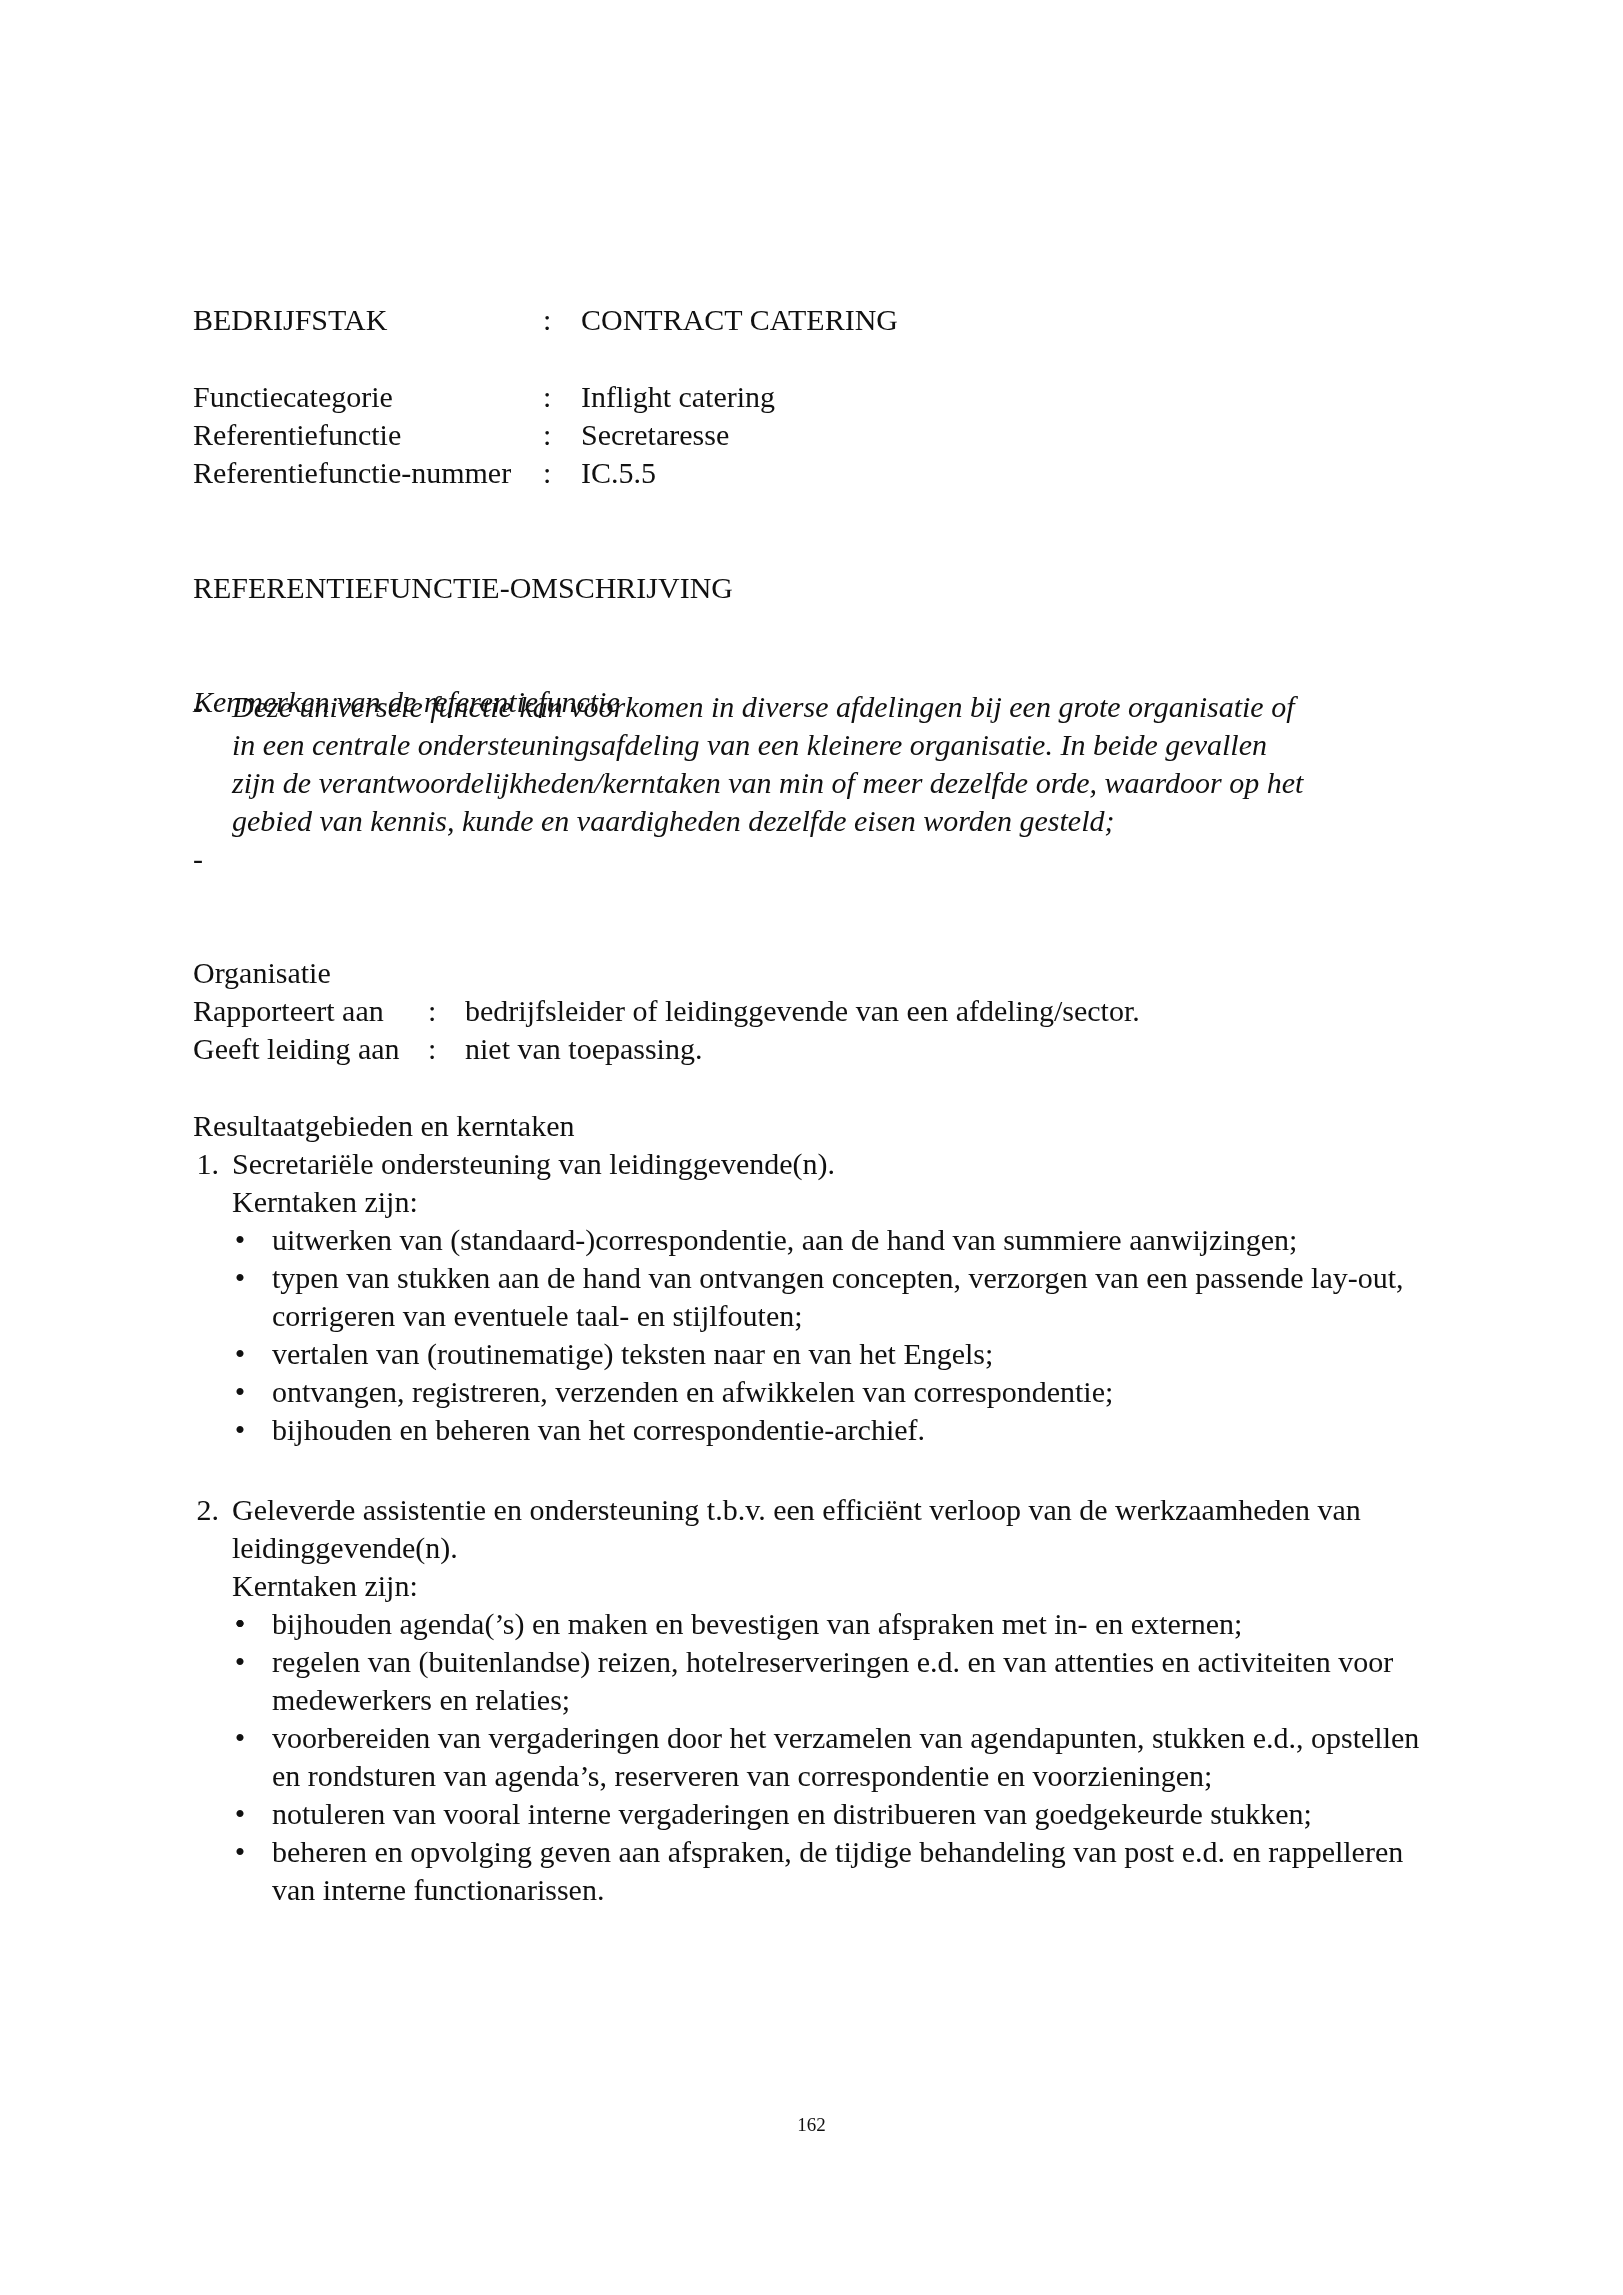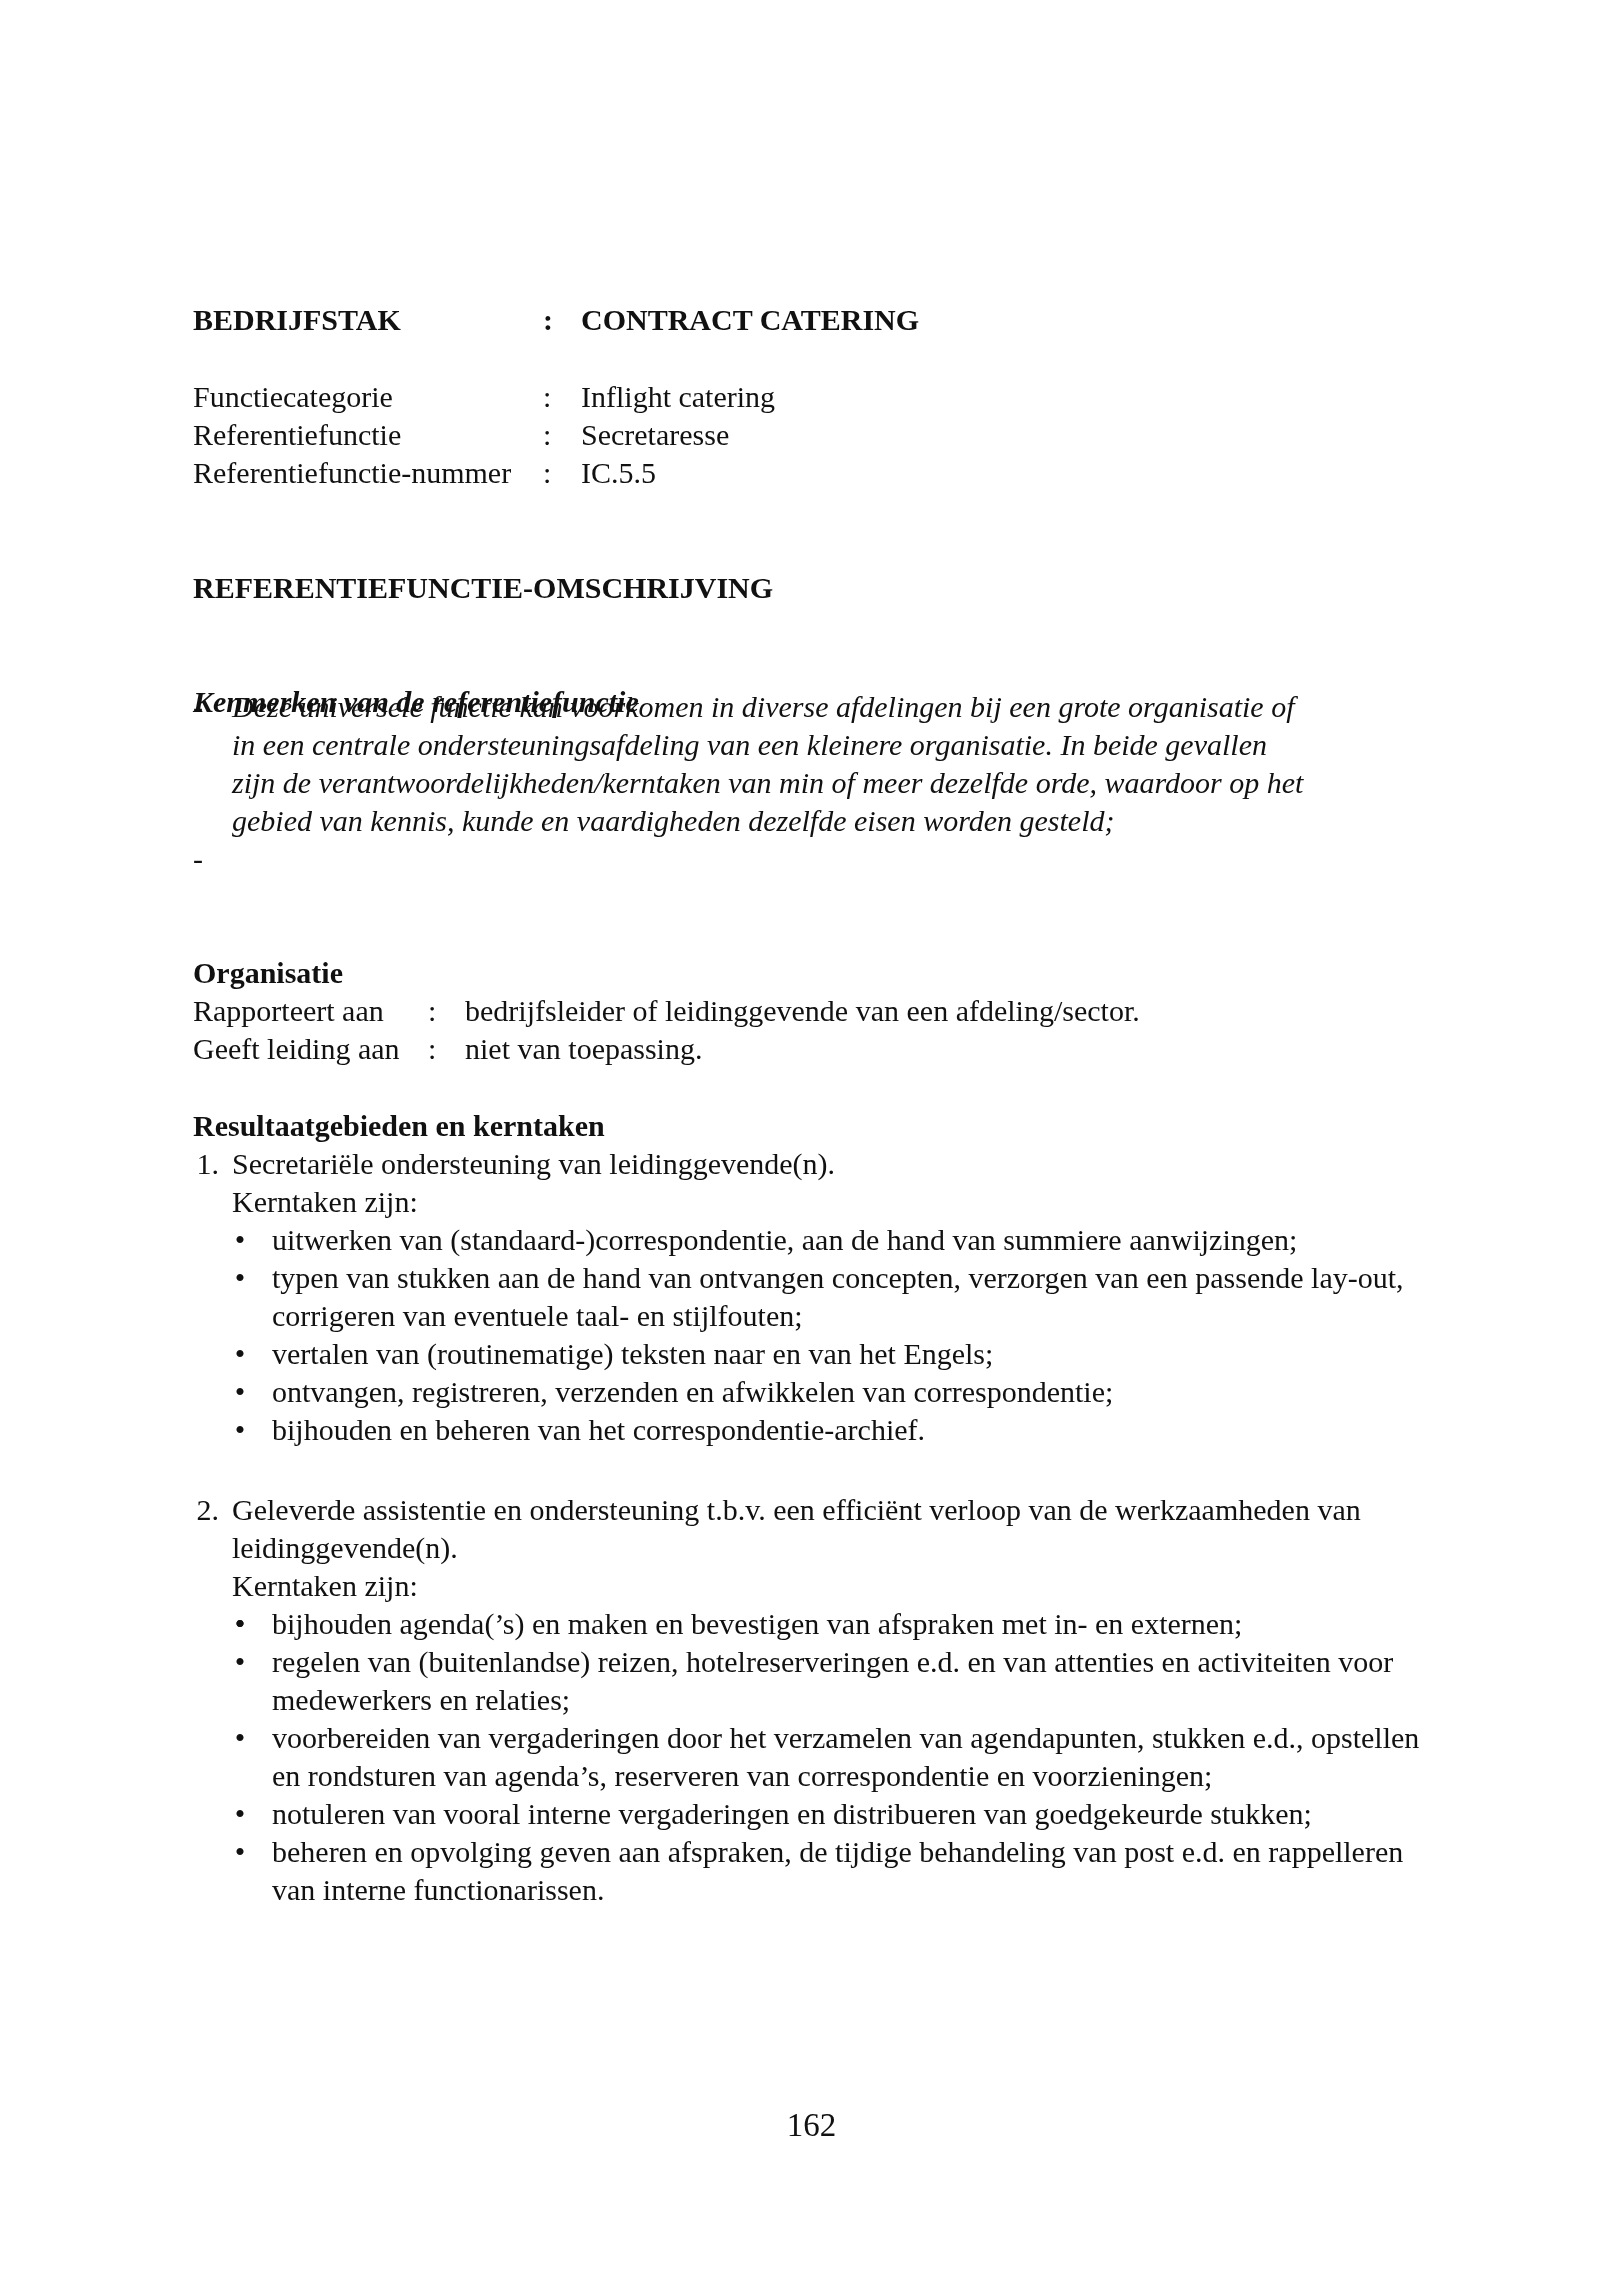--- a/index.html
+++ b/index.html
@@ -2,39 +2,39 @@
 <html style="font-size:14px"><head>
 <meta charset="utf-8">
 <style>
   html, body { margin: 0; padding: 0; background: #ffffff; }
   body {
     width: 1623px; height: 2295px; position: relative; overflow: hidden;
     font-family: "Liberation Serif", "DejaVu Serif", serif;
     color: #111111; font-size: 30px; line-height: 38px;
   }
   .abs { position: absolute; white-space: nowrap; }
-  .bold { font-weight: bold; }
+  .bold { font-weight: normal; }
   .italic { font-style: italic; }
   .row { position: absolute; left: 193px; white-space: nowrap; height: 38px; }
   .row .lbl { position: absolute; left: 0; }
   .row .colon { position: absolute; }
   .row .val { position: absolute; }
   .hdr .colon { left: 350px; }
   .hdr .val { left: 388px; }
   .org .colon { left: 235px; }
   .org .val { left: 272px; }
   .block { position: absolute; left: 193px; width: 1260px; }
   .dash-item { position: relative; padding-left: 39px; }
   .dash-item .mark { position: absolute; left: 0; top: 0; font-style: normal; }
   .num-item { position: relative; padding-left: 39px; }
   .num-item .mark { position: absolute; left: 3.5px; top: 0; }
   .bullets { margin: 0; padding: 0; list-style: none; }
   .bullets li { position: relative; padding-left: 40px; }
   .bullets li .mark { position: absolute; left: 2.7px; top: 0; }
-  .page-num { position: absolute; left: 0; width: 1623px; text-align: center; top: 2106px; font-size: 33px; }
+  .page-num { position: absolute; left: 0; width: 1623px; text-align: center; top: 2106px; font-size: 19px; }
 </style>
 </head>
 <body>
 
 <div class="row hdr bold" style="top:301px;">
   <span class="lbl">BEDRIJFSTAK</span>
   <span class="colon">:</span>
   <span class="val">CONTRACT CATERING</span>
 </div>
 

